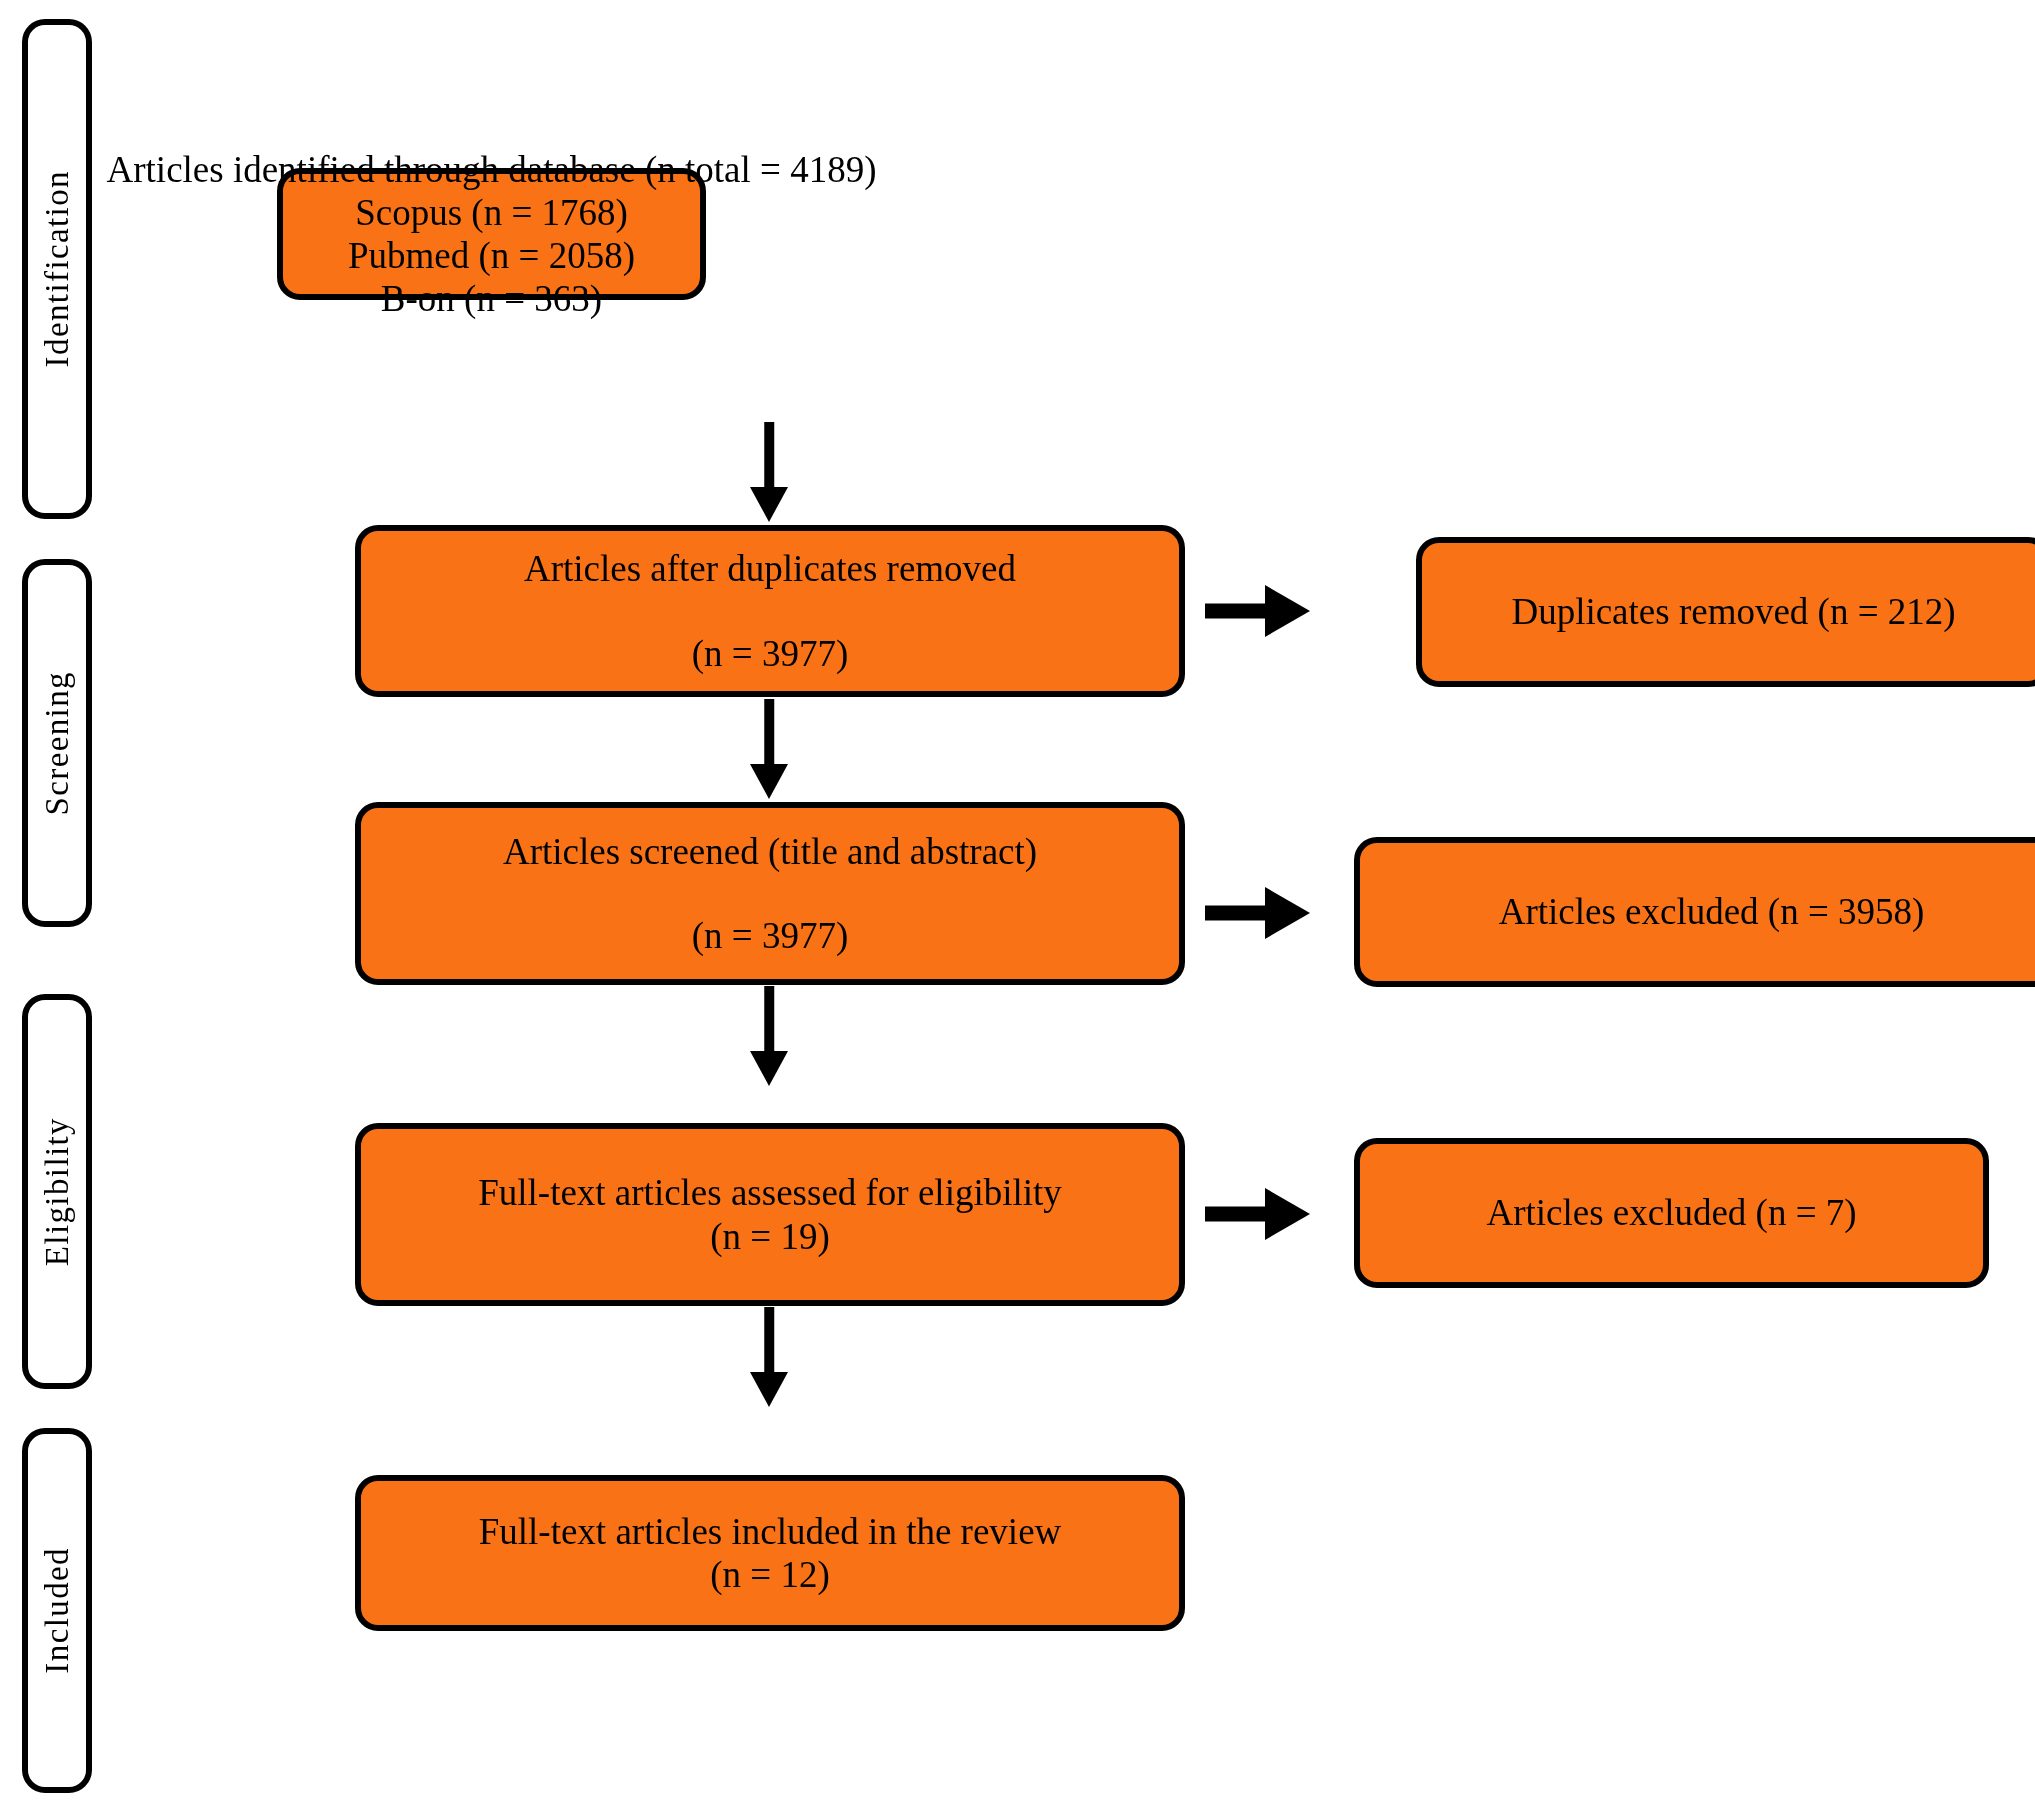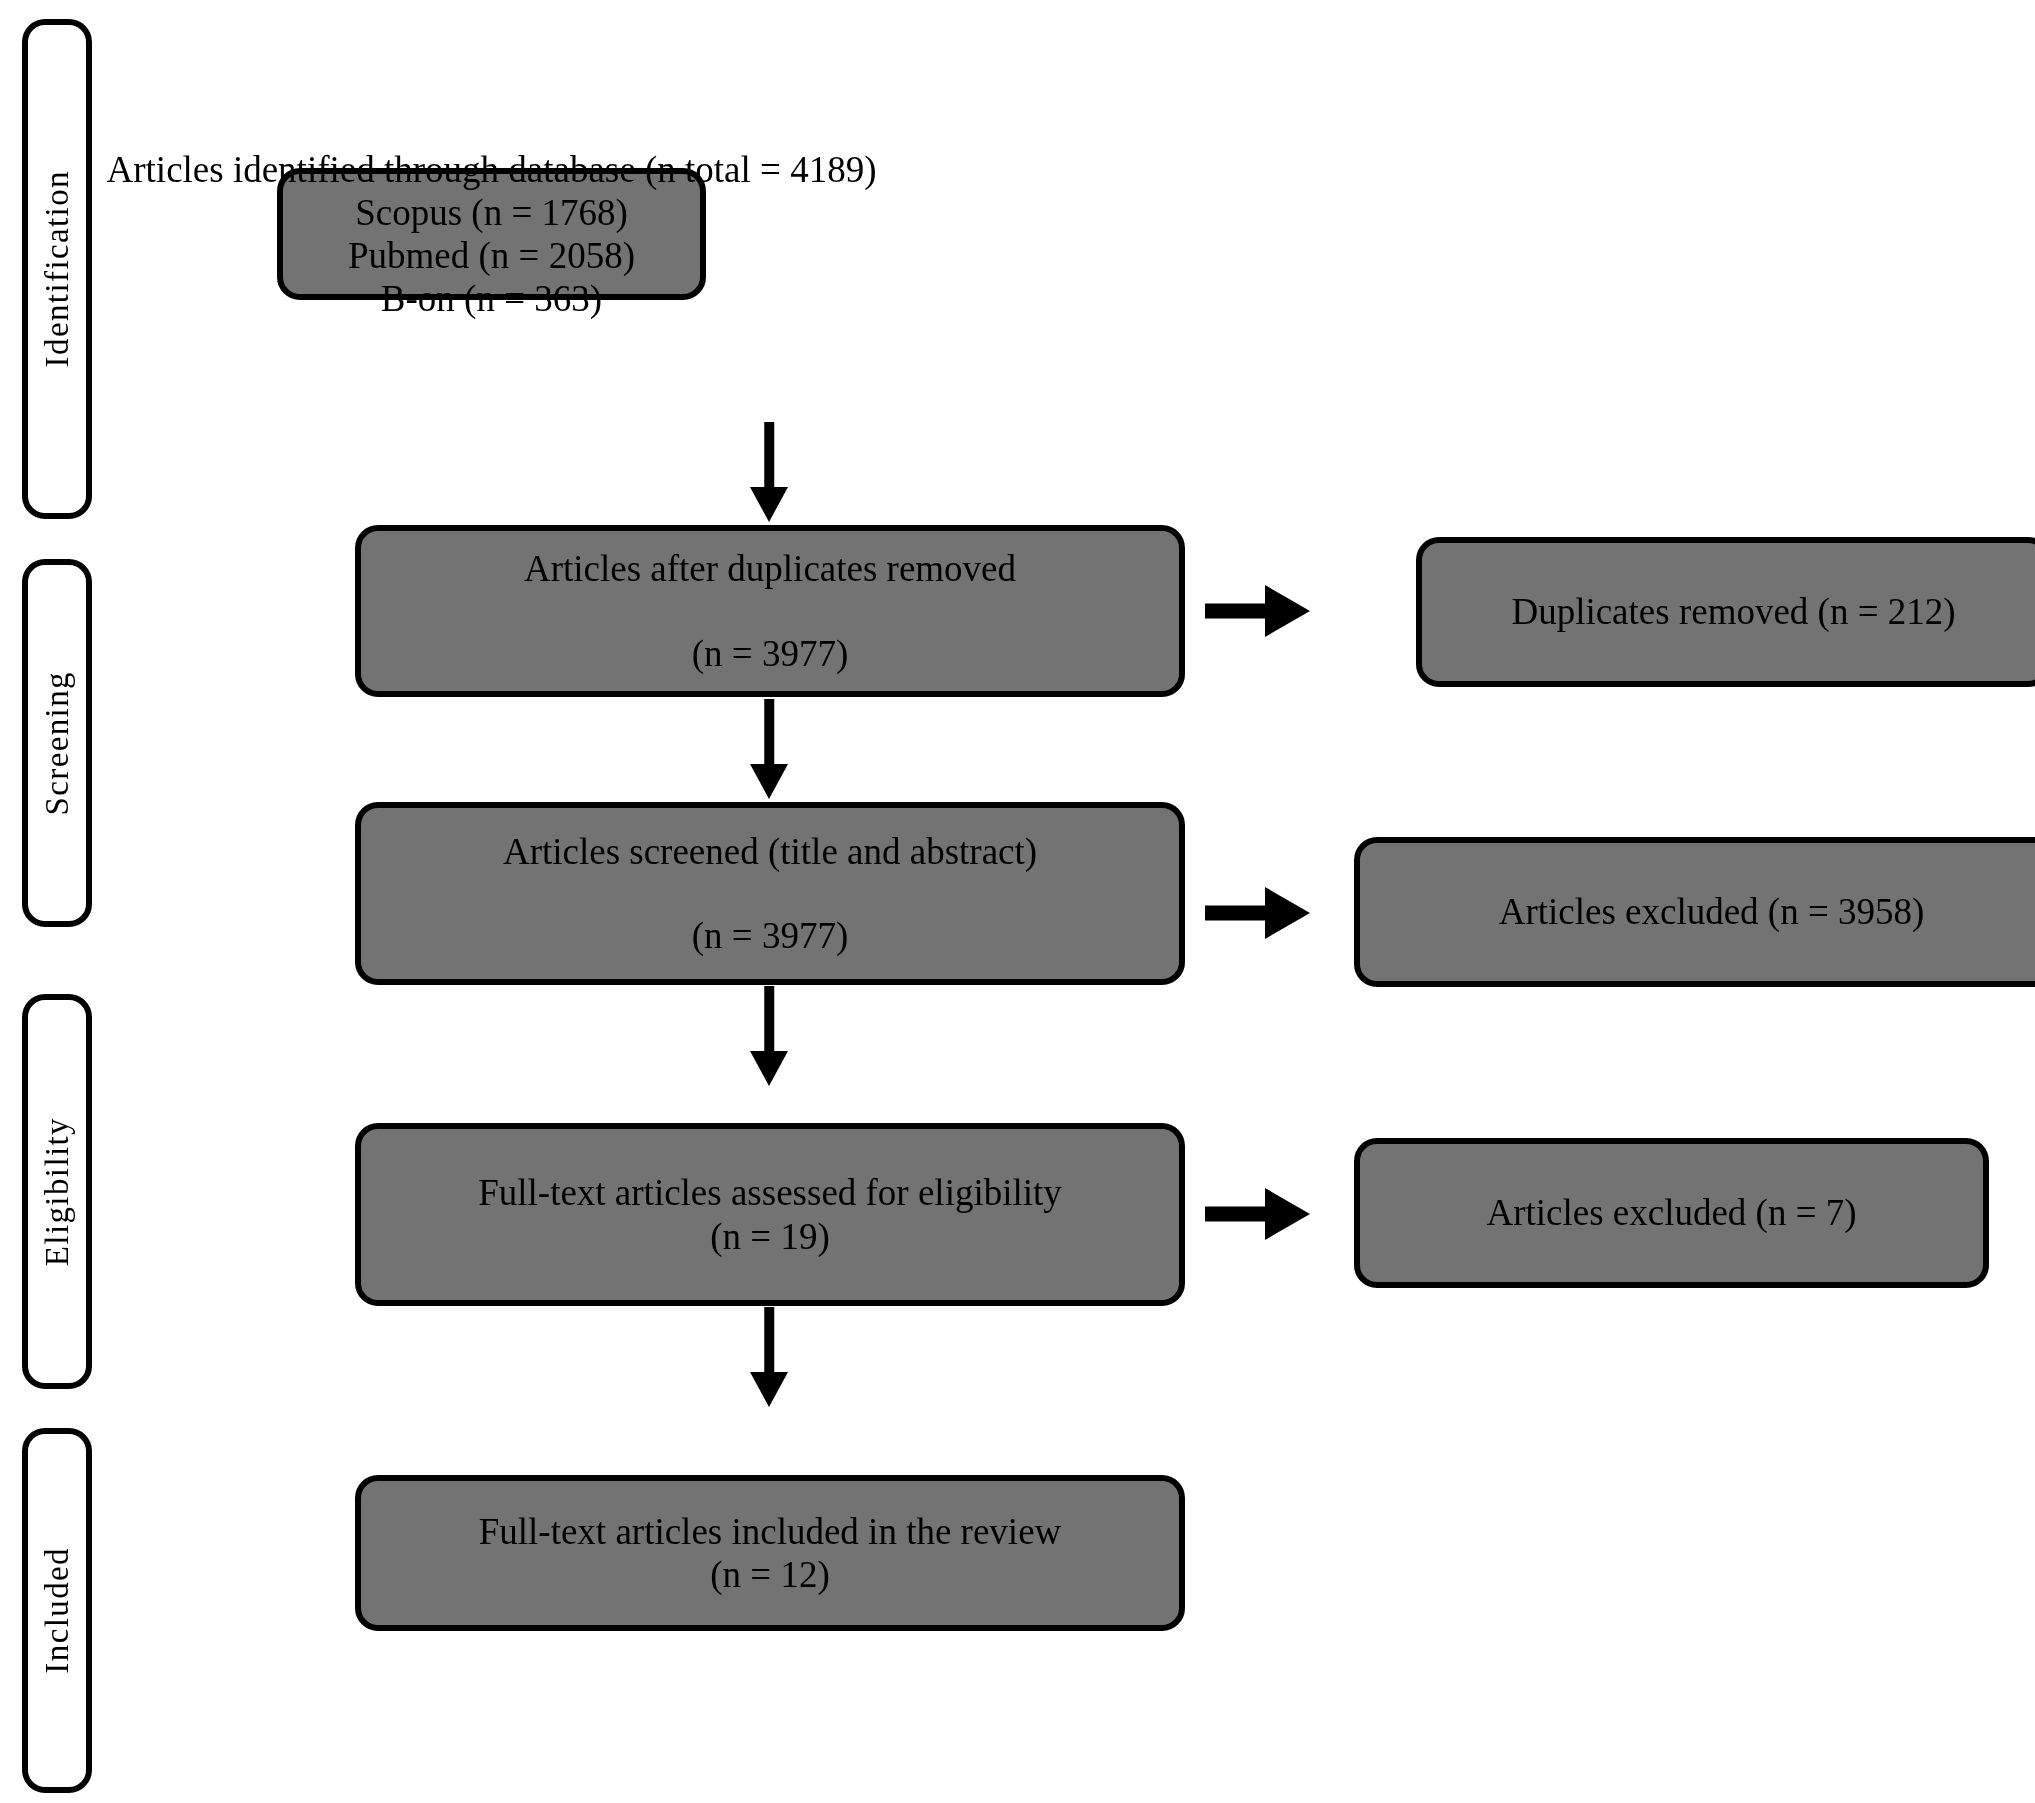--- a/index.html
+++ b/index.html
@@ -36,21 +36,21 @@
     font-size: 33px;
     line-height: 1;
     letter-spacing: 1.4px;
     font-family: "Liberation Serif", "DejaVu Serif", serif;
   }
 
   
   .node-box {
     position: absolute;
     box-sizing: border-box;
-    background: #737373;
+    background: #f97316;
     border: 6px solid #000000;
     border-radius: 23px;
     display: flex;
     flex-direction: column;
     align-items: center;
     justify-content: center;
     text-align: right;
     padding: 6.8px 17.6px;
   }
   .node-box .line {

